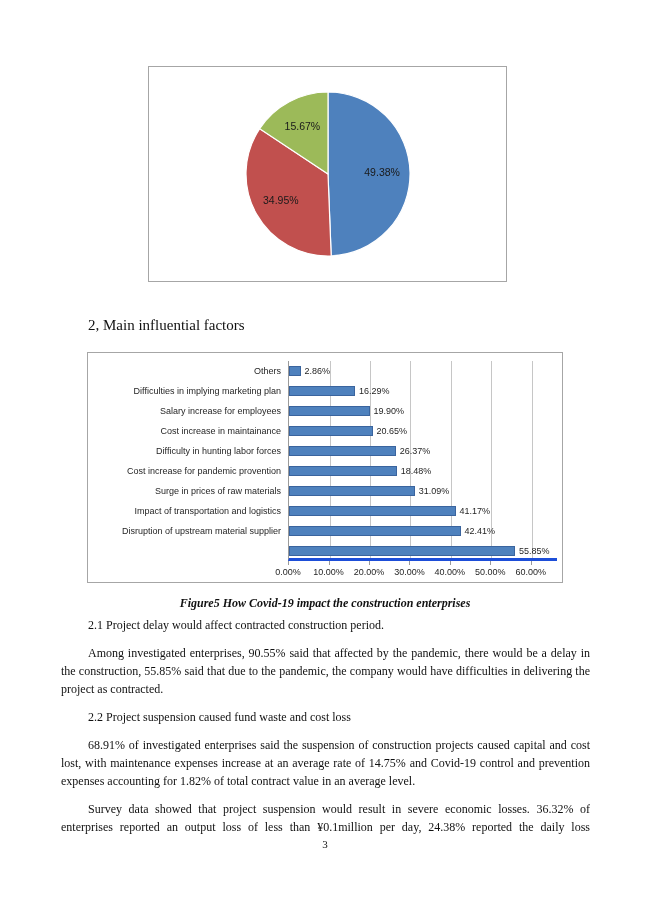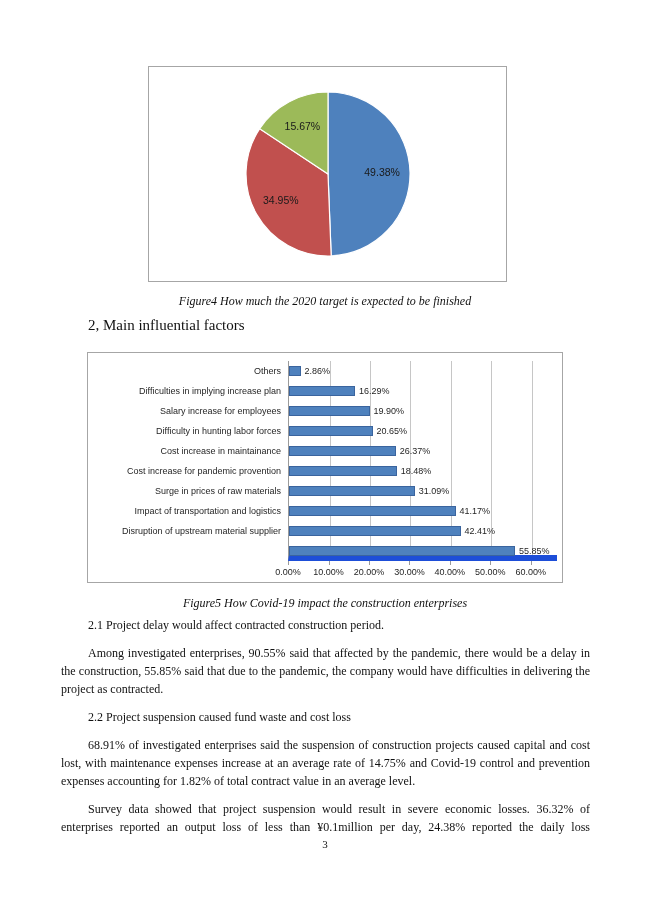--- a/index.html
+++ b/index.html
@@ -30,21 +30,21 @@
     font-size: 10.5px;
     fill: #1a1a1a;
   }
 
   
   .bar-plot {
     position: absolute;
     left: 200px; top: 8px;
     width: 269px; height: 200px;
     border-left: 1px solid #9a9a9a;
-    border-bottom: 6px solid #1d4ed8;
+    border-bottom: 3px solid #1d4ed8;
   }
   .gridline {
     position: absolute;
     top: 0; width: 1px; height: 100%;
     background: #c6c6c6;
   }
   .bar {
     position: absolute;
     height: 10px;
     background: #4e81bd;
@@ -82,21 +82,21 @@
   
   .caption {
     position: absolute;
     left: 0; width: 650px;
     text-align: center;
     font-style: italic;
     font-size: 12px;
     color: #111111;
   }
   .caption-fig4 { top: 294px; }
-  .caption-fig5 { top: 596px; }
+  .caption-fig5 { top: 596px; font-weight: bold; }
   .section-heading {
     position: absolute;
     left: 88px; top: 317px;
     font-weight: normal;
     font-size: 15px;
     color: #111111;
   }
   .body-text {
     position: absolute;
     left: 61px; top: 616px;
@@ -129,31 +129,30 @@
     <svg id="pie-svg" width="359" height="216" viewBox="0 0 359 216">
         <path d="M 179 107 L 179.00 25.00 A 82 82 0 0 1 182.19 188.94 Z" fill="#4e81bd" stroke="#ffffff" stroke-width="1.2"></path>
         <text x="233.1" y="109.4" text-anchor="middle" class="pie-label">49.38%</text>
         <path d="M 179 107 L 182.19 188.94 A 82 82 0 0 1 110.69 61.64 Z" fill="#c1504e" stroke="#ffffff" stroke-width="1.2"></path>
         <text x="131.8" y="137.0" text-anchor="middle" class="pie-label">34.95%</text>
         <path d="M 179 107 L 110.69 61.64 A 82 82 0 0 1 179.00 25.00 Z" fill="#9cba59" stroke="#ffffff" stroke-width="1.2"></path>
         <text x="153.4" y="62.8" text-anchor="middle" class="pie-label">15.67%</text>
       </svg>
   </div>
 
-  <div class="caption caption-fig4">Figure4 How much the 2020 target is expected to be finished</div>
 
   <div class="section-heading">2, Main influential factors</div>
 
   <div class="chart-frame bar-frame" id="bar-frame">
     <div class="bar-cats" id="bar-cats">
         <div class="bar-cat-label">Others</div>
-        <div class="bar-cat-label">Difficulties in implying increase plan</div>
+        <div class="bar-cat-label">Difficulties in implying marketing plan</div>
         <div class="bar-cat-label">Salary increase for employees</div>
+        <div class="bar-cat-label">Cost increase in maintainance</div>
         <div class="bar-cat-label">Difficulty in hunting labor forces</div>
-        <div class="bar-cat-label">Cost increase in maintainance</div>
         <div class="bar-cat-label">Cost increase for pandemic provention</div>
         <div class="bar-cat-label">Surge in prices of raw materials</div>
         <div class="bar-cat-label">Impact of transportation and logistics</div>
         <div class="bar-cat-label">Disruption of upstream material supplier</div>
       </div>
     <div class="bar-plot" id="bar-plot">
         <div class="gridline" style="left: 40.5px;"></div>
         <div class="gridline" style="left: 80.9px;"></div>
         <div class="gridline" style="left: 121.4px;"></div>
         <div class="gridline" style="left: 161.8px;"></div>

